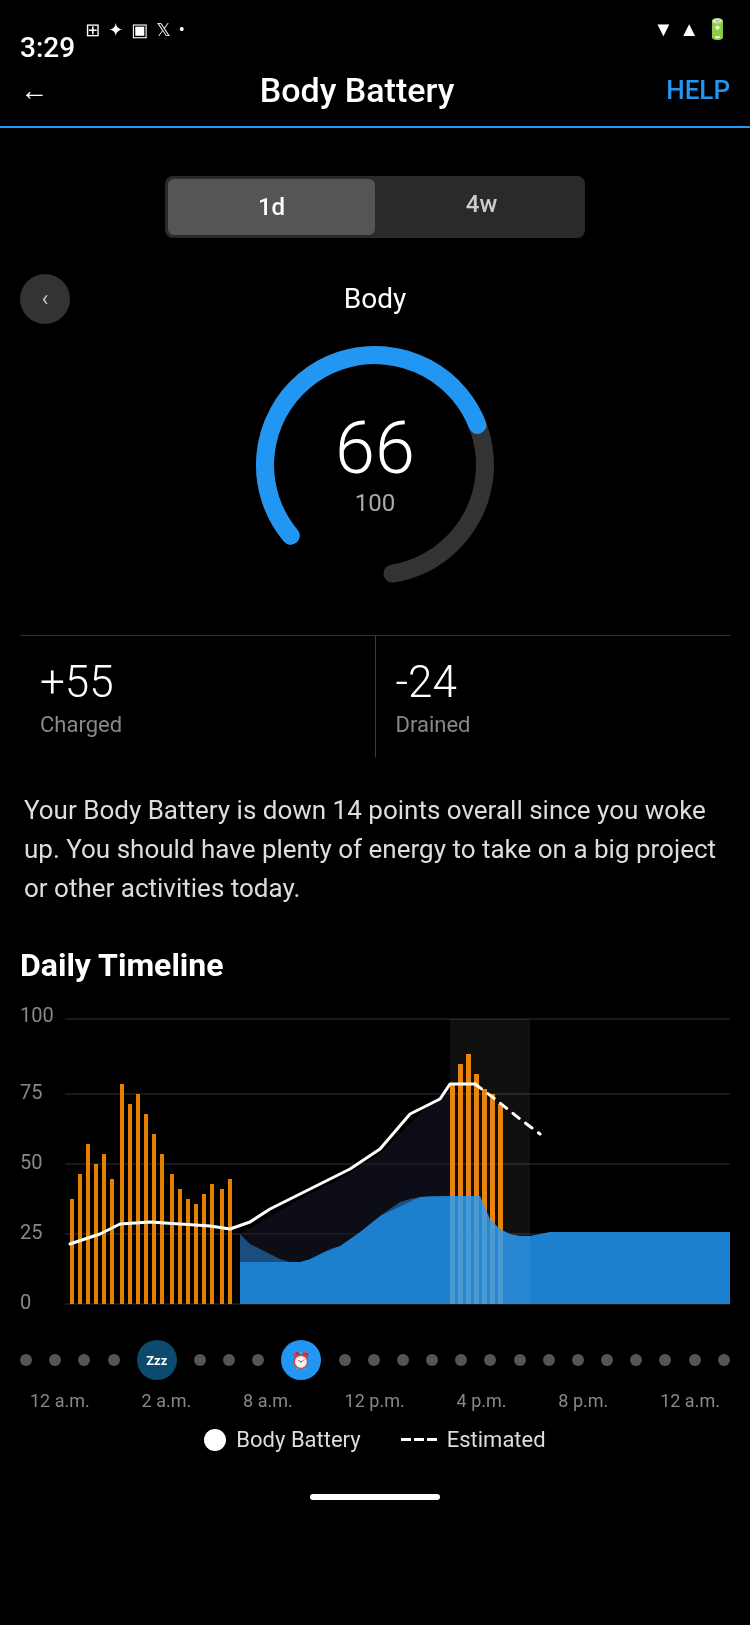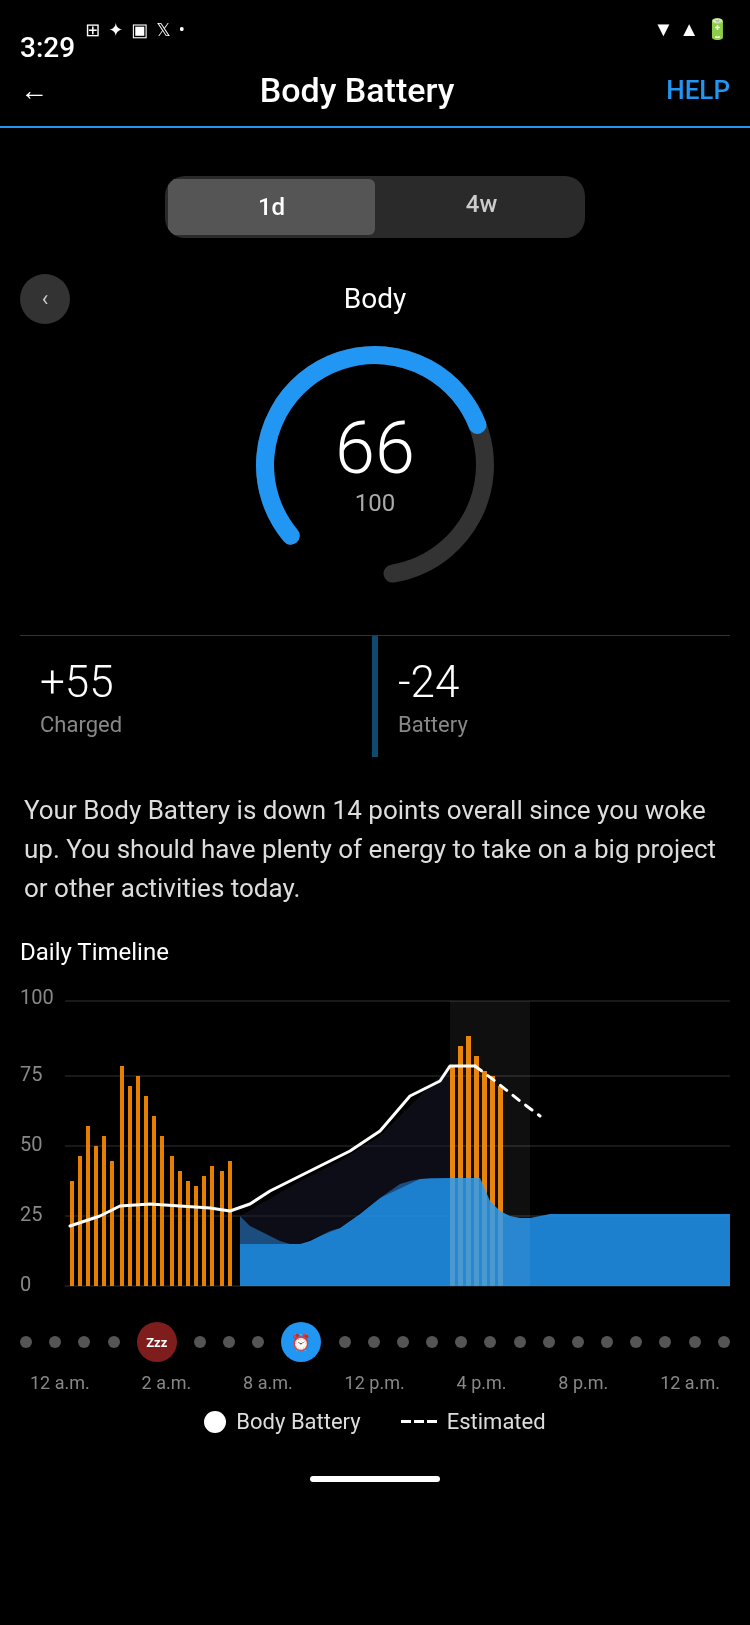--- a/index.html
+++ b/index.html
@@ -66,21 +66,21 @@
       font-size: 26px;
       font-weight: 500;
       cursor: pointer;
     }
 
     
     .period-selector {
       display: flex;
       margin: 24px auto;
       background: #2a2a2a;
-      border-radius: 20px;
+      border-radius: 8px;
       overflow: hidden;
       width: 420px;
     }
     .period-btn {
       flex: 1;
       padding: 14px;
       text-align: center;
       font-size: 24px;
       font-weight: 500;
       cursor: pointer;
@@ -173,21 +173,21 @@
     .stats-row {
       display: flex;
       margin: 0 20px 24px 20px;
       border-top: 1px solid #333;
     }
     .stat-item {
       flex: 1;
       padding: 20px 20px;
     }
     .stat-item:first-child {
-      border-right: 6px solid #0c4a6e;
+      border-right: 1px solid #0c4a6e;
     }
     .stat-value {
       font-size: 44px;
       font-weight: 300;
       color: #fff;
     }
     .stat-label {
       font-size: 22px;
       color: #888;
       margin-top: 4px;
@@ -199,24 +199,25 @@
       font-size: 26px;
       color: #ddd;
       line-height: 1.5;
     }
 
     
     .timeline-section {
       padding: 0 20px;
     }
     .timeline-title {
-      font-size: 24px;
-      font-weight: 400;
+      font-size: 32px;
+      font-weight: 700;
       color: #fff;
       margin-bottom: 20px;
+      margin-top: 8px;
     }
 
     
     .chart-area {
       position: relative;
       height: 320px;
       margin-bottom: 10px;
     }
     .chart-svg {
       width: 100%;
@@ -243,21 +244,21 @@
       align-items: center;
       padding: 8px 10px;
     }
     .timeline-dot {
       width: 12px;
       height: 12px;
       border-radius: 50%;
       background: #555;
     }
     .timeline-icon-zzz {
-      background: #7f1d1d;
+      background: #0c4a6e;
       border-radius: 50%;
       width: 40px;
       height: 40px;
       display: flex;
       align-items: center;
       justify-content: center;
       font-size: 14px;
       color: #fff;
       font-weight: bold;
     }
@@ -376,21 +377,21 @@
   </div>
 </div>
 
 <div class="stats-row">
   <div class="stat-item">
     <div class="stat-value">+55</div>
     <div class="stat-label">Charged</div>
   </div>
   <div class="stat-item">
     <div class="stat-value">-24</div>
-    <div class="stat-label">Battery</div>
+    <div class="stat-label">Drained</div>
   </div>
 </div>
 
 <div class="description">Your Body Battery is down 14 points overall since you woke up. You should have plenty of energy to take on a big project or other activities today.</div>
 
 <div class="timeline-section">
   <div class="timeline-title">Daily Timeline</div>
 
   <div class="chart-area">
     <svg class="chart-svg" viewBox="0 0 710 320" preserveAspectRatio="none">

